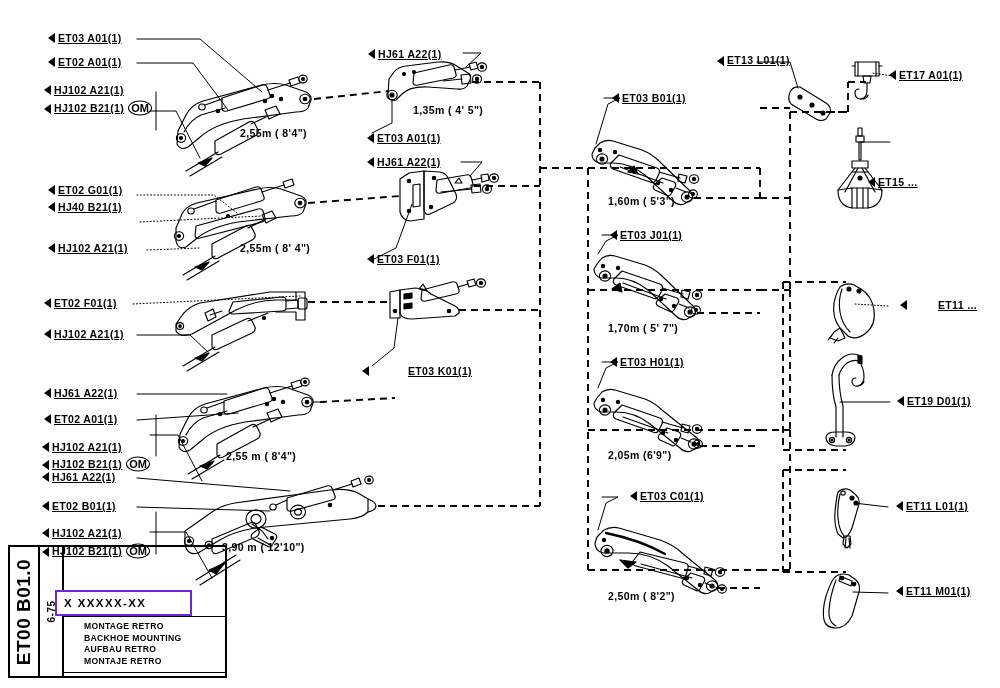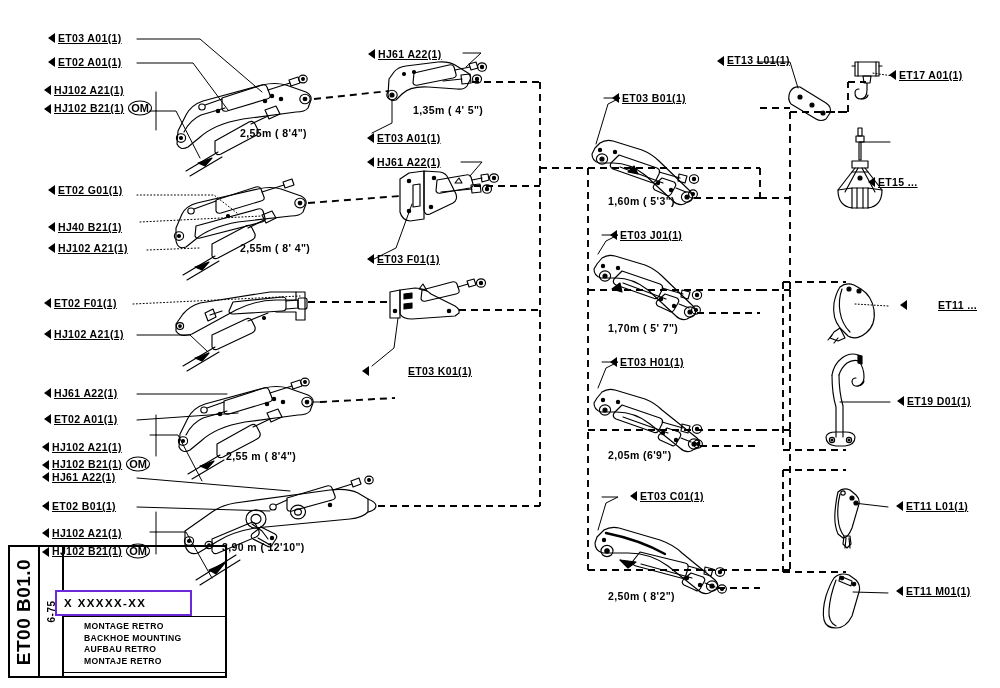--- a/index.html
+++ b/index.html
@@ -653,21 +653,21 @@
     <span class="flag"></span>
     <span class="txt">HJ102 B21(1)</span>
     <span class="om">OM</span>
   </div>
   <div class="dim" style="left:240px;top:128px;">2,55m ( 8'4")</div>
 
   <div class="callout" style="left:48px;top:185px;">
     <span class="flag"></span>
     <span class="txt">ET02 G01(1)</span>
   </div>
-  <div class="callout" style="left:48px;top:222px;text-align:center;">
+  <div class="callout" style="left:48px;top:202px;text-align:center;">
     <span class="flag"></span>
     <span class="txt">HJ40 B21(1)</span>
   </div>
   <div class="callout" style="left:48px;top:243px;">
     <span class="flag"></span>
     <span class="txt">HJ102 A21(1)</span>
   </div>
   <div class="dim" style="left:240px;top:243px;">2,55m ( 8' 4")</div>
 
   <div class="callout" style="left:44px;top:298px;">

